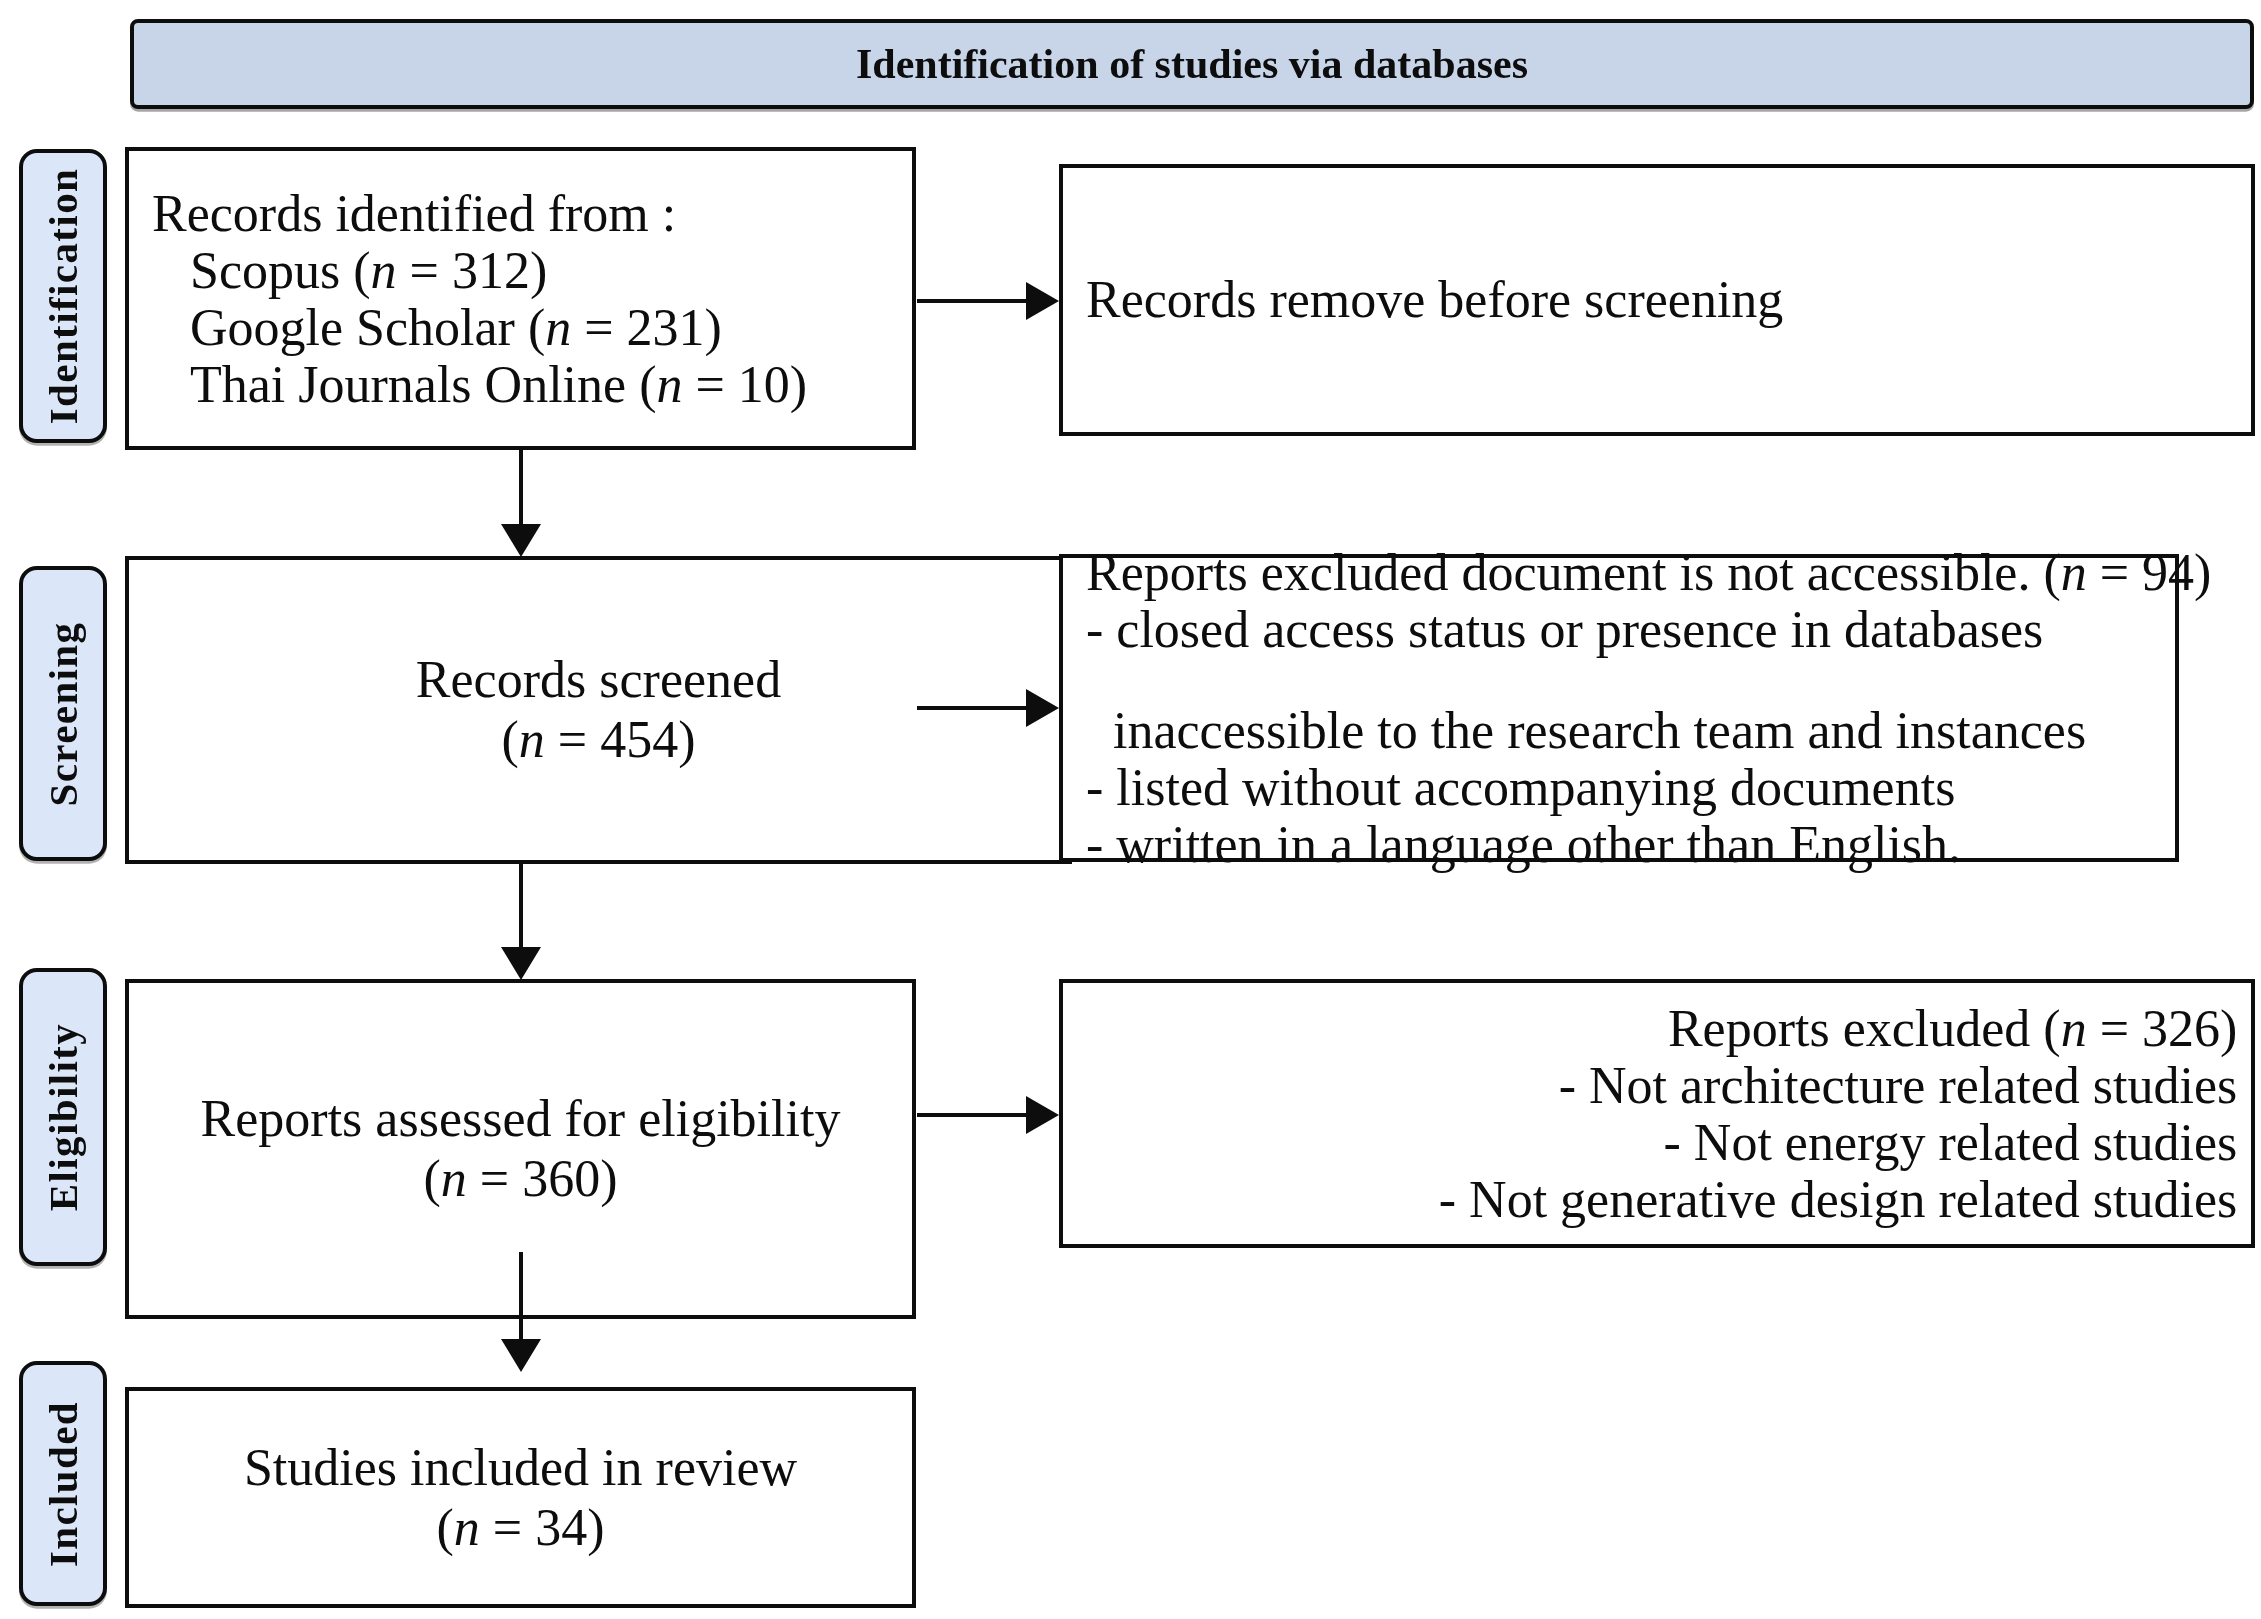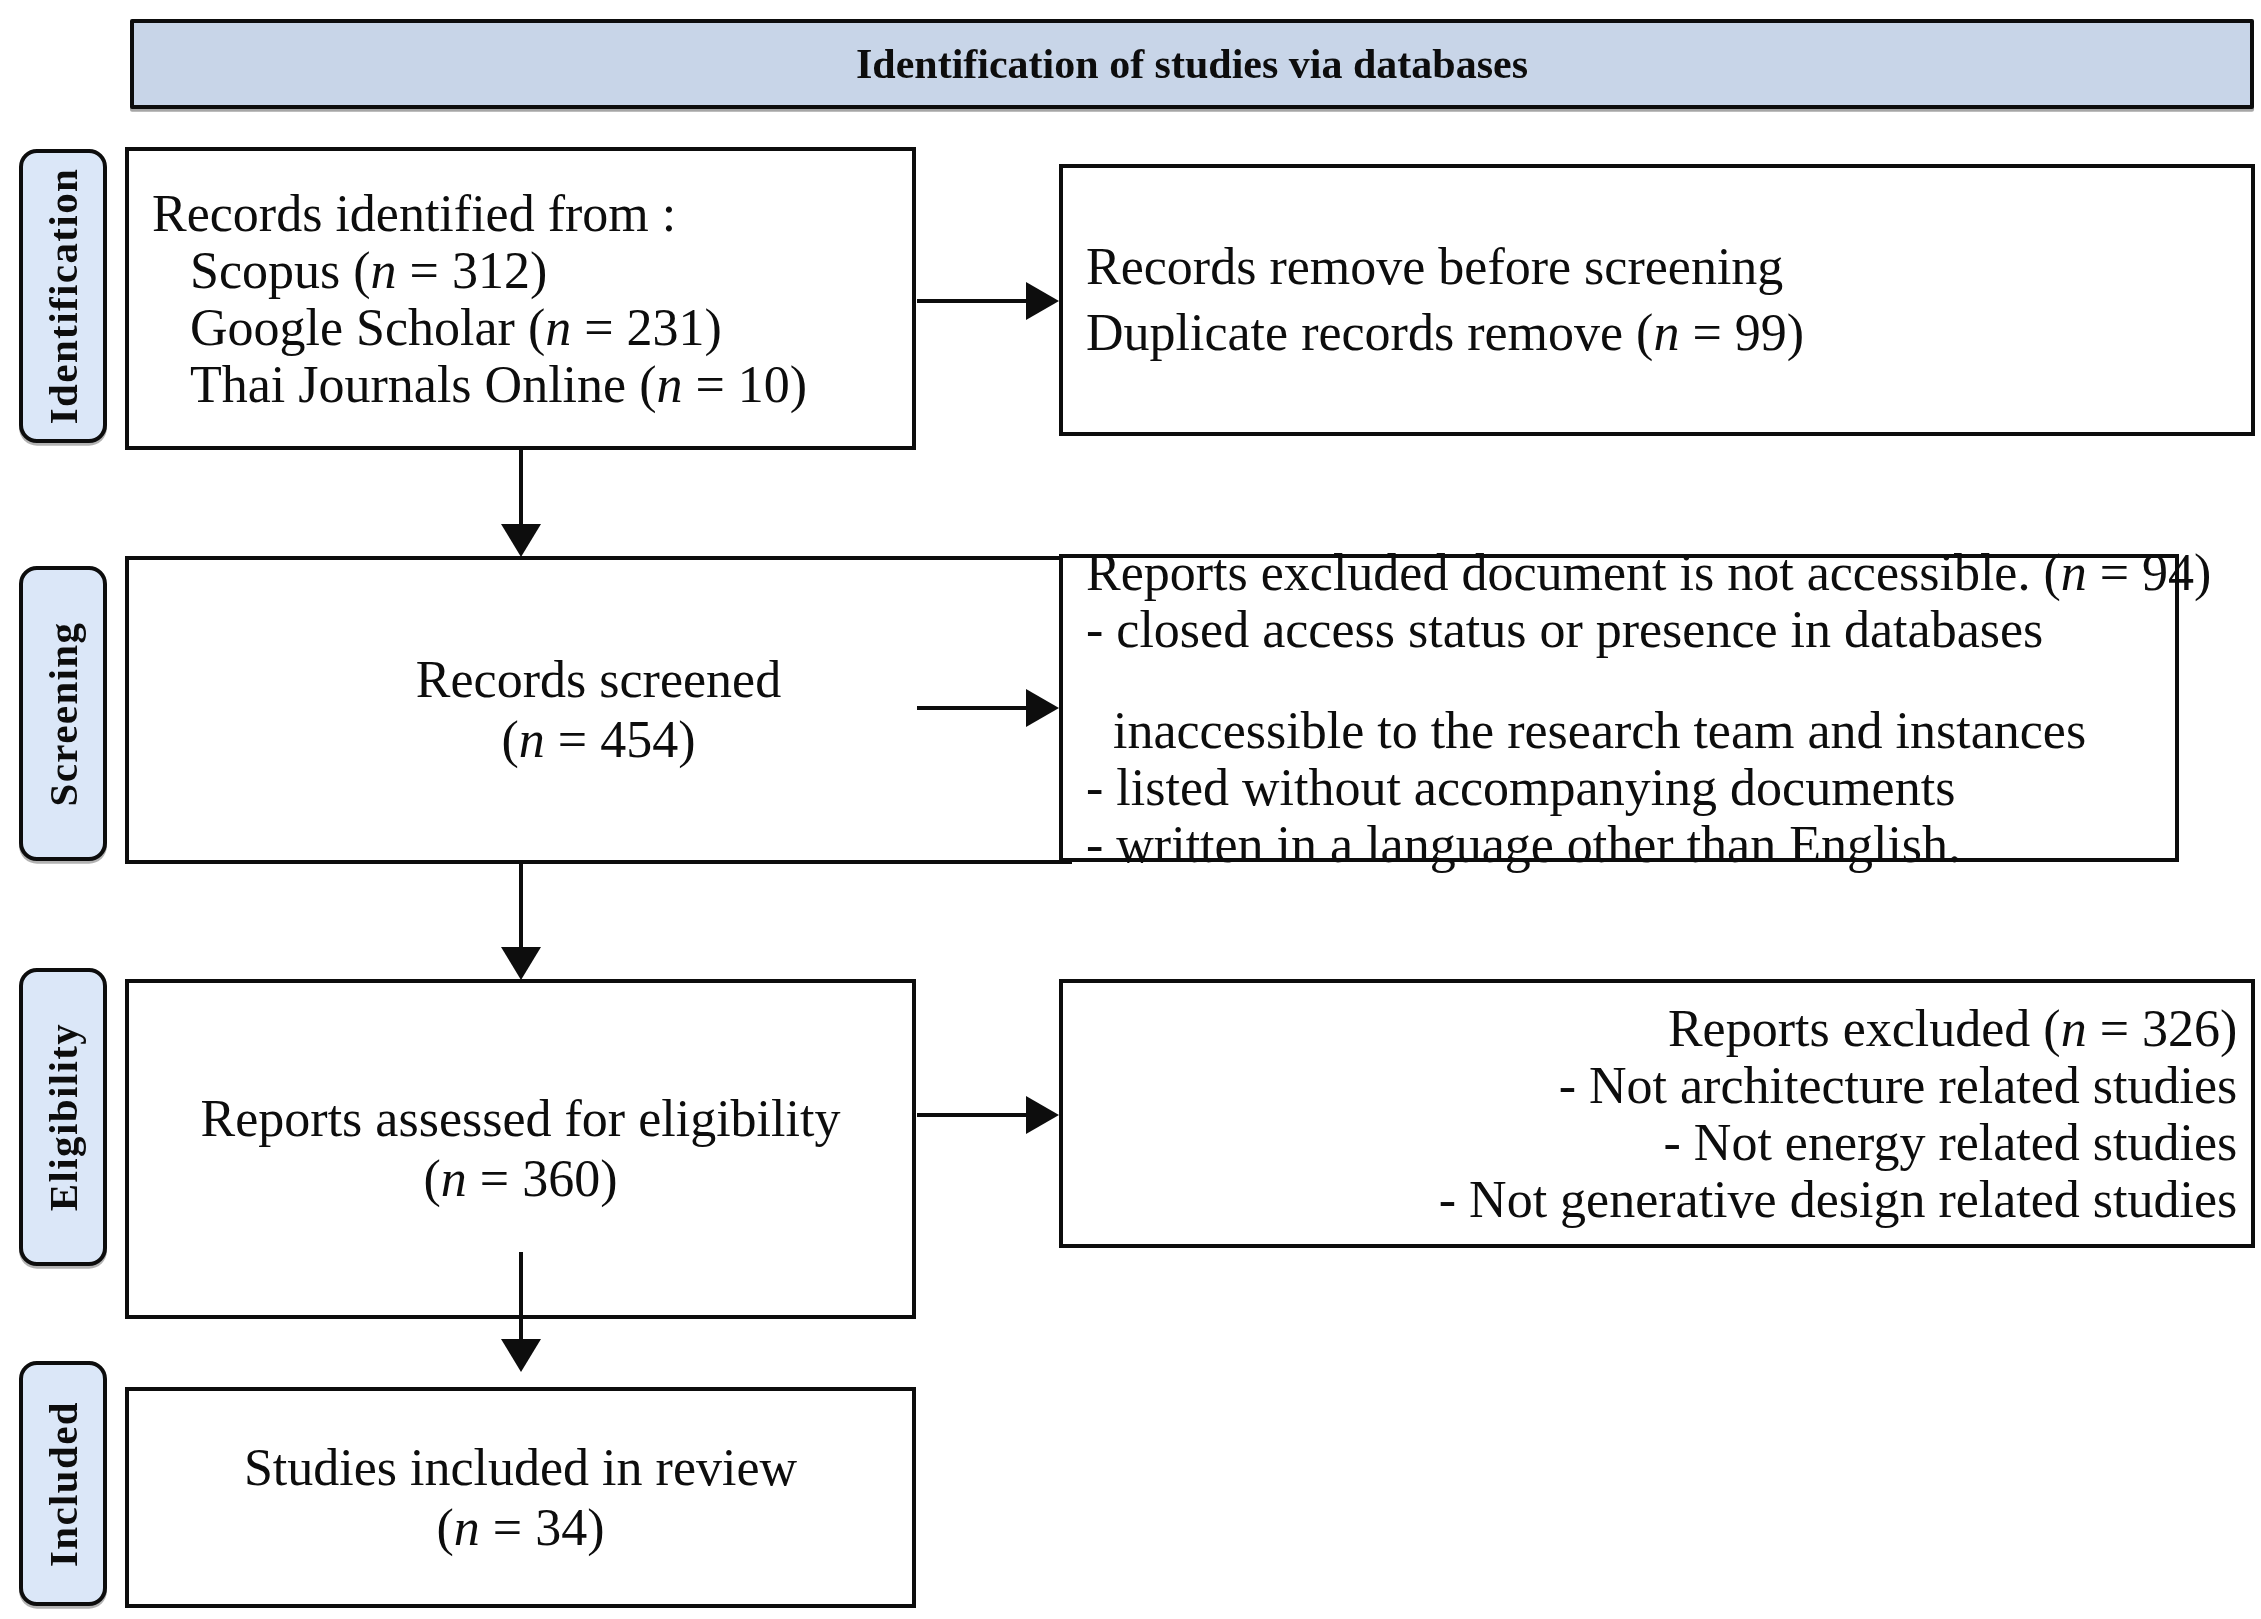--- a/index.html
+++ b/index.html
@@ -14,21 +14,21 @@
     height: 1620px;
     background: #ffffff;
     font-family: "Liberation Serif", "DejaVu Serif", serif;
     color: #0d0d0d;
   }
   .header {
     position: absolute;
     left: 130px; top: 19px; width: 2124px; height: 90px;
     background: var(--header-fill);
     border: 4.8px solid var(--border);
-    border-radius: 2px;
+    border-radius: 8px;
     box-sizing: border-box;
     display: flex; align-items: center; justify-content: center;
     font-size: 42px; font-weight: bold;
     box-shadow: 0 2.7px 0 rgba(0,0,0,0.35);
   }
   .vlabel {
     position: absolute;
     left: 19px; width: 88px;
     background: var(--label-fill);
     border: 4.8px solid var(--border);
@@ -96,21 +96,20 @@
   </div>
 
   <div class="box lefttext" style="left:125px;top:147px;width:791px;height:303px;">
     <div class="line">Records identified from :</div>
     <div class="line indent1">Scopus (<i>n</i> = 312)</div>
     <div class="line indent1">Google Scholar (<i>n</i> = 231)</div>
     <div class="line indent1">Thai Journals Online (<i>n</i> = 10)</div>
   </div>
   <div class="box lefttext" style="left:1059px;top:164px;width:1196px;height:272px;line-height:66px;">
     <div class="line">Records remove before screening</div>
-    <div class="line">Duplicate records remove (<i>n</i> = 99)</div>
   </div>
 
   <div class="box centered" style="left:125px;top:556px;width:947px;height:308px;text-align:center;">
     <div class="line">Records screened</div>
     <div class="line">(<i>n</i> = 454)</div>
   </div>
   <div class="box lefttext" style="left:1059px;top:554px;width:1120px;height:308px;">
     <div class="line">Reports excluded document is not accessible. (<i>n</i> = 94)</div>
     <div class="line">- closed access status or presence in databases</div>
     <div class="line indent2">inaccessible to the research team and instances</div>

